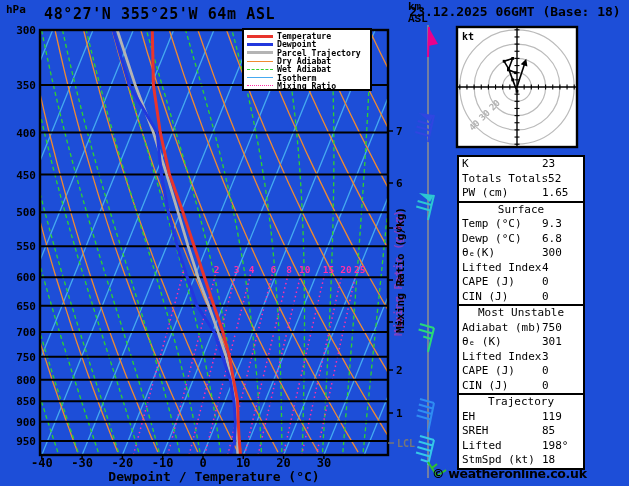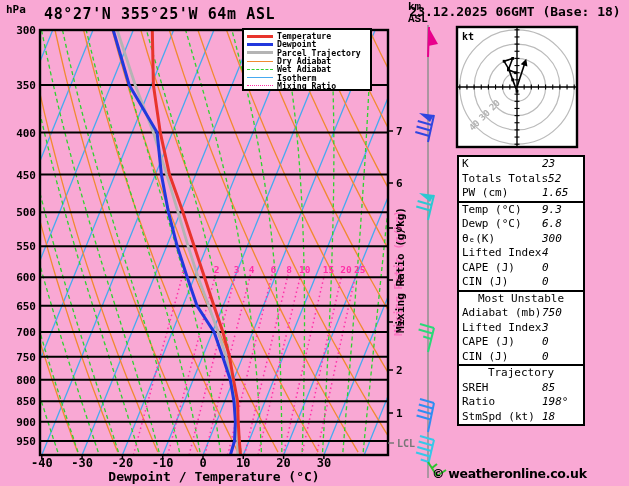--- a/index.html
+++ b/index.html
@@ -1,37 +1,37 @@
 <!DOCTYPE html>
 <html><head>
 <meta charset="utf-8">
 <style>
   html,body{margin:0;padding:0;background:#fff;}
-  .app{position:relative;width:629px;height:486px;background:#f9a8d4;overflow:hidden;
+  .app{position:relative;width:629px;height:486px;background:#1d4ed8;overflow:hidden;
        font-family:"DejaVu Sans Mono", monospace;}
   .lbl{position:absolute;color:#000;white-space:pre;}
   .hpa{left:6px;top:3px;font-size:11px;font-weight:bold;}
   .title{left:44px;top:5px;font-size:15px;font-weight:bold;letter-spacing:0.6px;}
   .kmasl{left:408px;top:1px;width:34px;font-size:11px;font-weight:bold;text-align:left;line-height:12px;font-family:Liberation Mono, monospace;}
   .datetime{left:402px;top:4px;width:226px;font-size:13px;font-weight:bold;text-align:center;}
   #skewt,#hodo{position:absolute;left:0;top:0;}
   #hodo{left:455px;top:25px;}
   .legend{position:absolute;left:242px;top:28px;width:130px;height:63px;background:#fff;
           border:2px solid #000;box-sizing:border-box;padding:2px 0 16px 3px;z-index:5;}
   .legrow{display:flex;align-items:center;height:8.3px;}
   .legsample{width:26px;margin-right:4px;flex:none;}
   .leglabel{font-size:8.2px;font-weight:bold;line-height:8px;white-space:nowrap;}
   .dtable{position:absolute;left:457px;top:155px;width:124px;border:2px solid #000;
           background:#fff;box-sizing:content-box;}
   .dsection{border-top:2px solid #000;}
   .dsection:first-child{border-top:none;}
   .dhead{height:14.5px;line-height:14.7px;font-size:11px;text-align:center;}
   .trow{display:flex;height:14.5px;line-height:14.7px;font-size:11px;padding:0 3px;}
   .tlabel{flex:1;white-space:pre;}
-  .tvalue{width:38px;white-space:pre;font-style:italic;}
+  .tvalue{width:38px;white-space:pre;}
   .credit{position:absolute;left:432px;top:466px;width:175px;font-size:12.5px;font-weight:bold;
           font-family:"DejaVu Sans",sans-serif;letter-spacing:-0.3px;}
 </style>
 </head>
 <body>
 
 <div class="app">
   <div class="lbl hpa">hPa</div>
   <div class="lbl title">48°27'N 355°25'W 64m ASL</div>
   <div class="lbl kmasl"><span>km</span><br><span>ASL</span></div>
@@ -328,20 +328,21 @@
         <div class="trow">
           <span class="tlabel">Totals Totals</span>
           <span class="tvalue">52</span>
         </div>
         <div class="trow">
           <span class="tlabel">PW (cm)</span>
           <span class="tvalue">1.65</span>
         </div>
       </div>
       <div class="dsection">
+        <div class="dhead">Surface</div>
         <div class="trow">
           <span class="tlabel">Temp (°C)</span>
           <span class="tvalue">9.3</span>
         </div>
         <div class="trow">
           <span class="tlabel">Dewp (°C)</span>
           <span class="tvalue">6.8</span>
         </div>
         <div class="trow">
           <span class="tlabel">θₑ(K)</span>
@@ -360,40 +361,48 @@
           <span class="tvalue">0</span>
         </div>
       </div>
       <div class="dsection">
         <div class="dhead">Most Unstable</div>
         <div class="trow">
           <span class="tlabel">Adiabat (mb)</span>
           <span class="tvalue">750</span>
         </div>
         <div class="trow">
+          <span class="tlabel">θₑ (K)</span>
+          <span class="tvalue">301</span>
+        </div>
+        <div class="trow">
           <span class="tlabel">Lifted Index</span>
           <span class="tvalue">3</span>
         </div>
         <div class="trow">
           <span class="tlabel">CAPE (J)</span>
           <span class="tvalue">0</span>
         </div>
         <div class="trow">
           <span class="tlabel">CIN (J)</span>
           <span class="tvalue">0</span>
         </div>
       </div>
       <div class="dsection">
         <div class="dhead">Trajectory</div>
         <div class="trow">
+          <span class="tlabel">EH</span>
+          <span class="tvalue">119</span>
+        </div>
+        <div class="trow">
           <span class="tlabel">SREH</span>
           <span class="tvalue">85</span>
         </div>
         <div class="trow">
-          <span class="tlabel">Ratio</span>
+          <span class="tlabel">Lifted</span>
           <span class="tvalue">198°</span>
         </div>
         <div class="trow">
           <span class="tlabel">StmSpd (kt)</span>
           <span class="tvalue">18</span>
         </div>
       </div>
     </div>
 
   <div class="credit">© weatheronline.co.uk</div>

